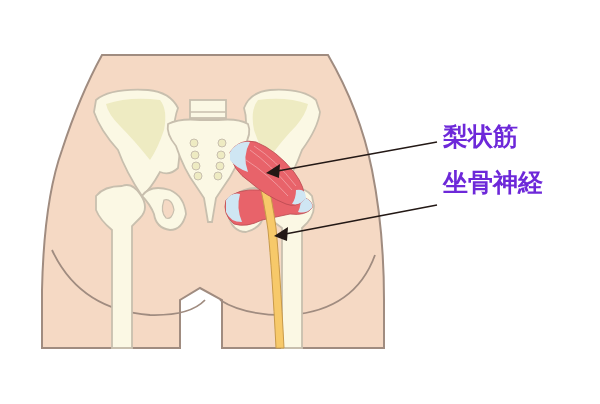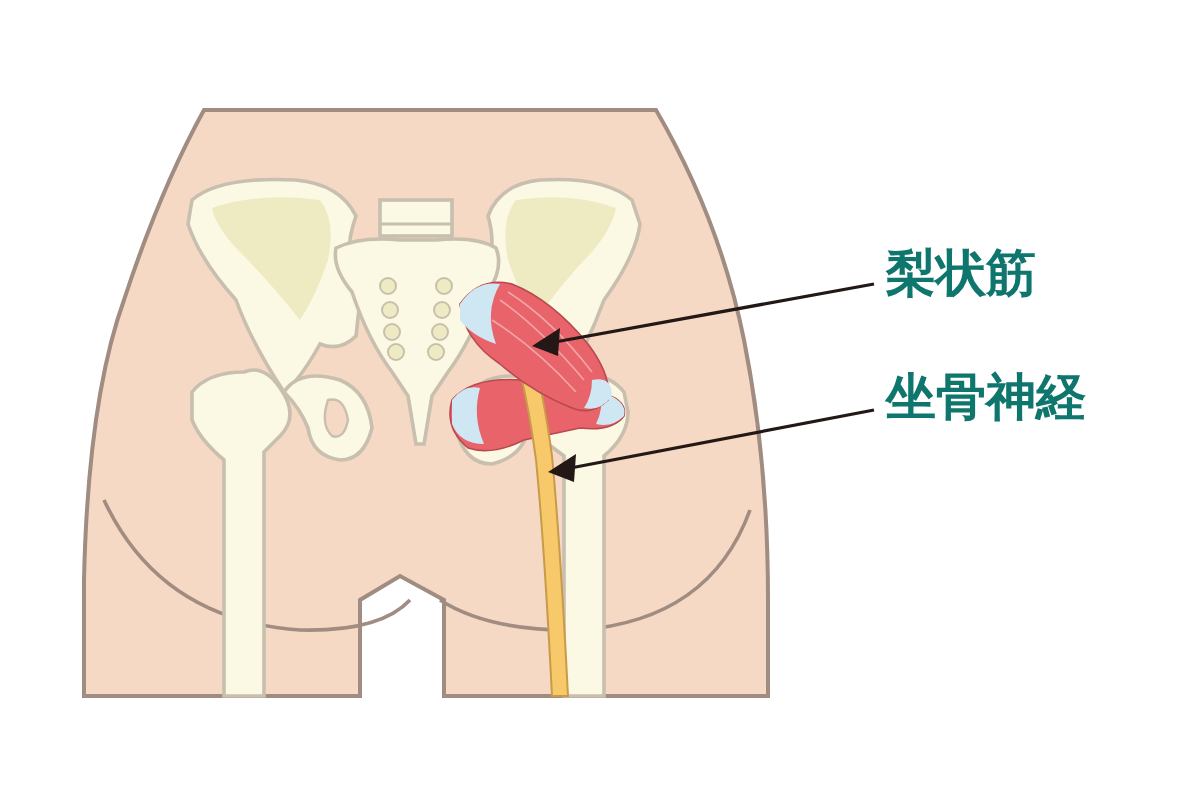--- a/index.html
+++ b/index.html
@@ -3,27 +3,27 @@
   <meta charset="utf-8">
   <style>
     html, body { margin: 0; padding: 0; background: #ffffff; }
     body { width: 600px; height: 404px; position: relative; overflow: hidden; font-family: "DejaVu Sans", sans-serif; }
     #stage { position: absolute; left: 0; top: 0; width: 600px; height: 404px; }
     .label {
       position: absolute;
       font-family: "DejaVu Sans", sans-serif;
       font-weight: bold;
       font-size: 25px;
-      color: #0f766e;
+      color: #6d28d9;
       letter-spacing: 0px;
       white-space: nowrap;
       line-height: 1;
     }
     #label-piriformis { left: 443px; top: 124px; }
-    #label-sciatic { left: 443px; top: 186px; }
+    #label-sciatic { left: 443px; top: 170px; }
   </style>
 </head>
 <body>
 
 <svg id="stage" viewBox="0 0 600 404" xmlns="http://www.w3.org/2000/svg">
 
   <g>
     <path d="M102 55 L328 55 Q360 110 372 170 Q384 230 384 300 L384 348 L222 348 L222 300 L200 288 L180 300 L180 348 L42 348 L42 290 Q44 200 62 150 Q80 95 102 55 Z" fill="#f5d9c4" stroke="#a08c80" stroke-width="2"></path>
 
     <path d="M52 250 Q80 310 150 315 Q190 316 205 300" fill="none" stroke="#a08c80" stroke-width="1.8"></path>

